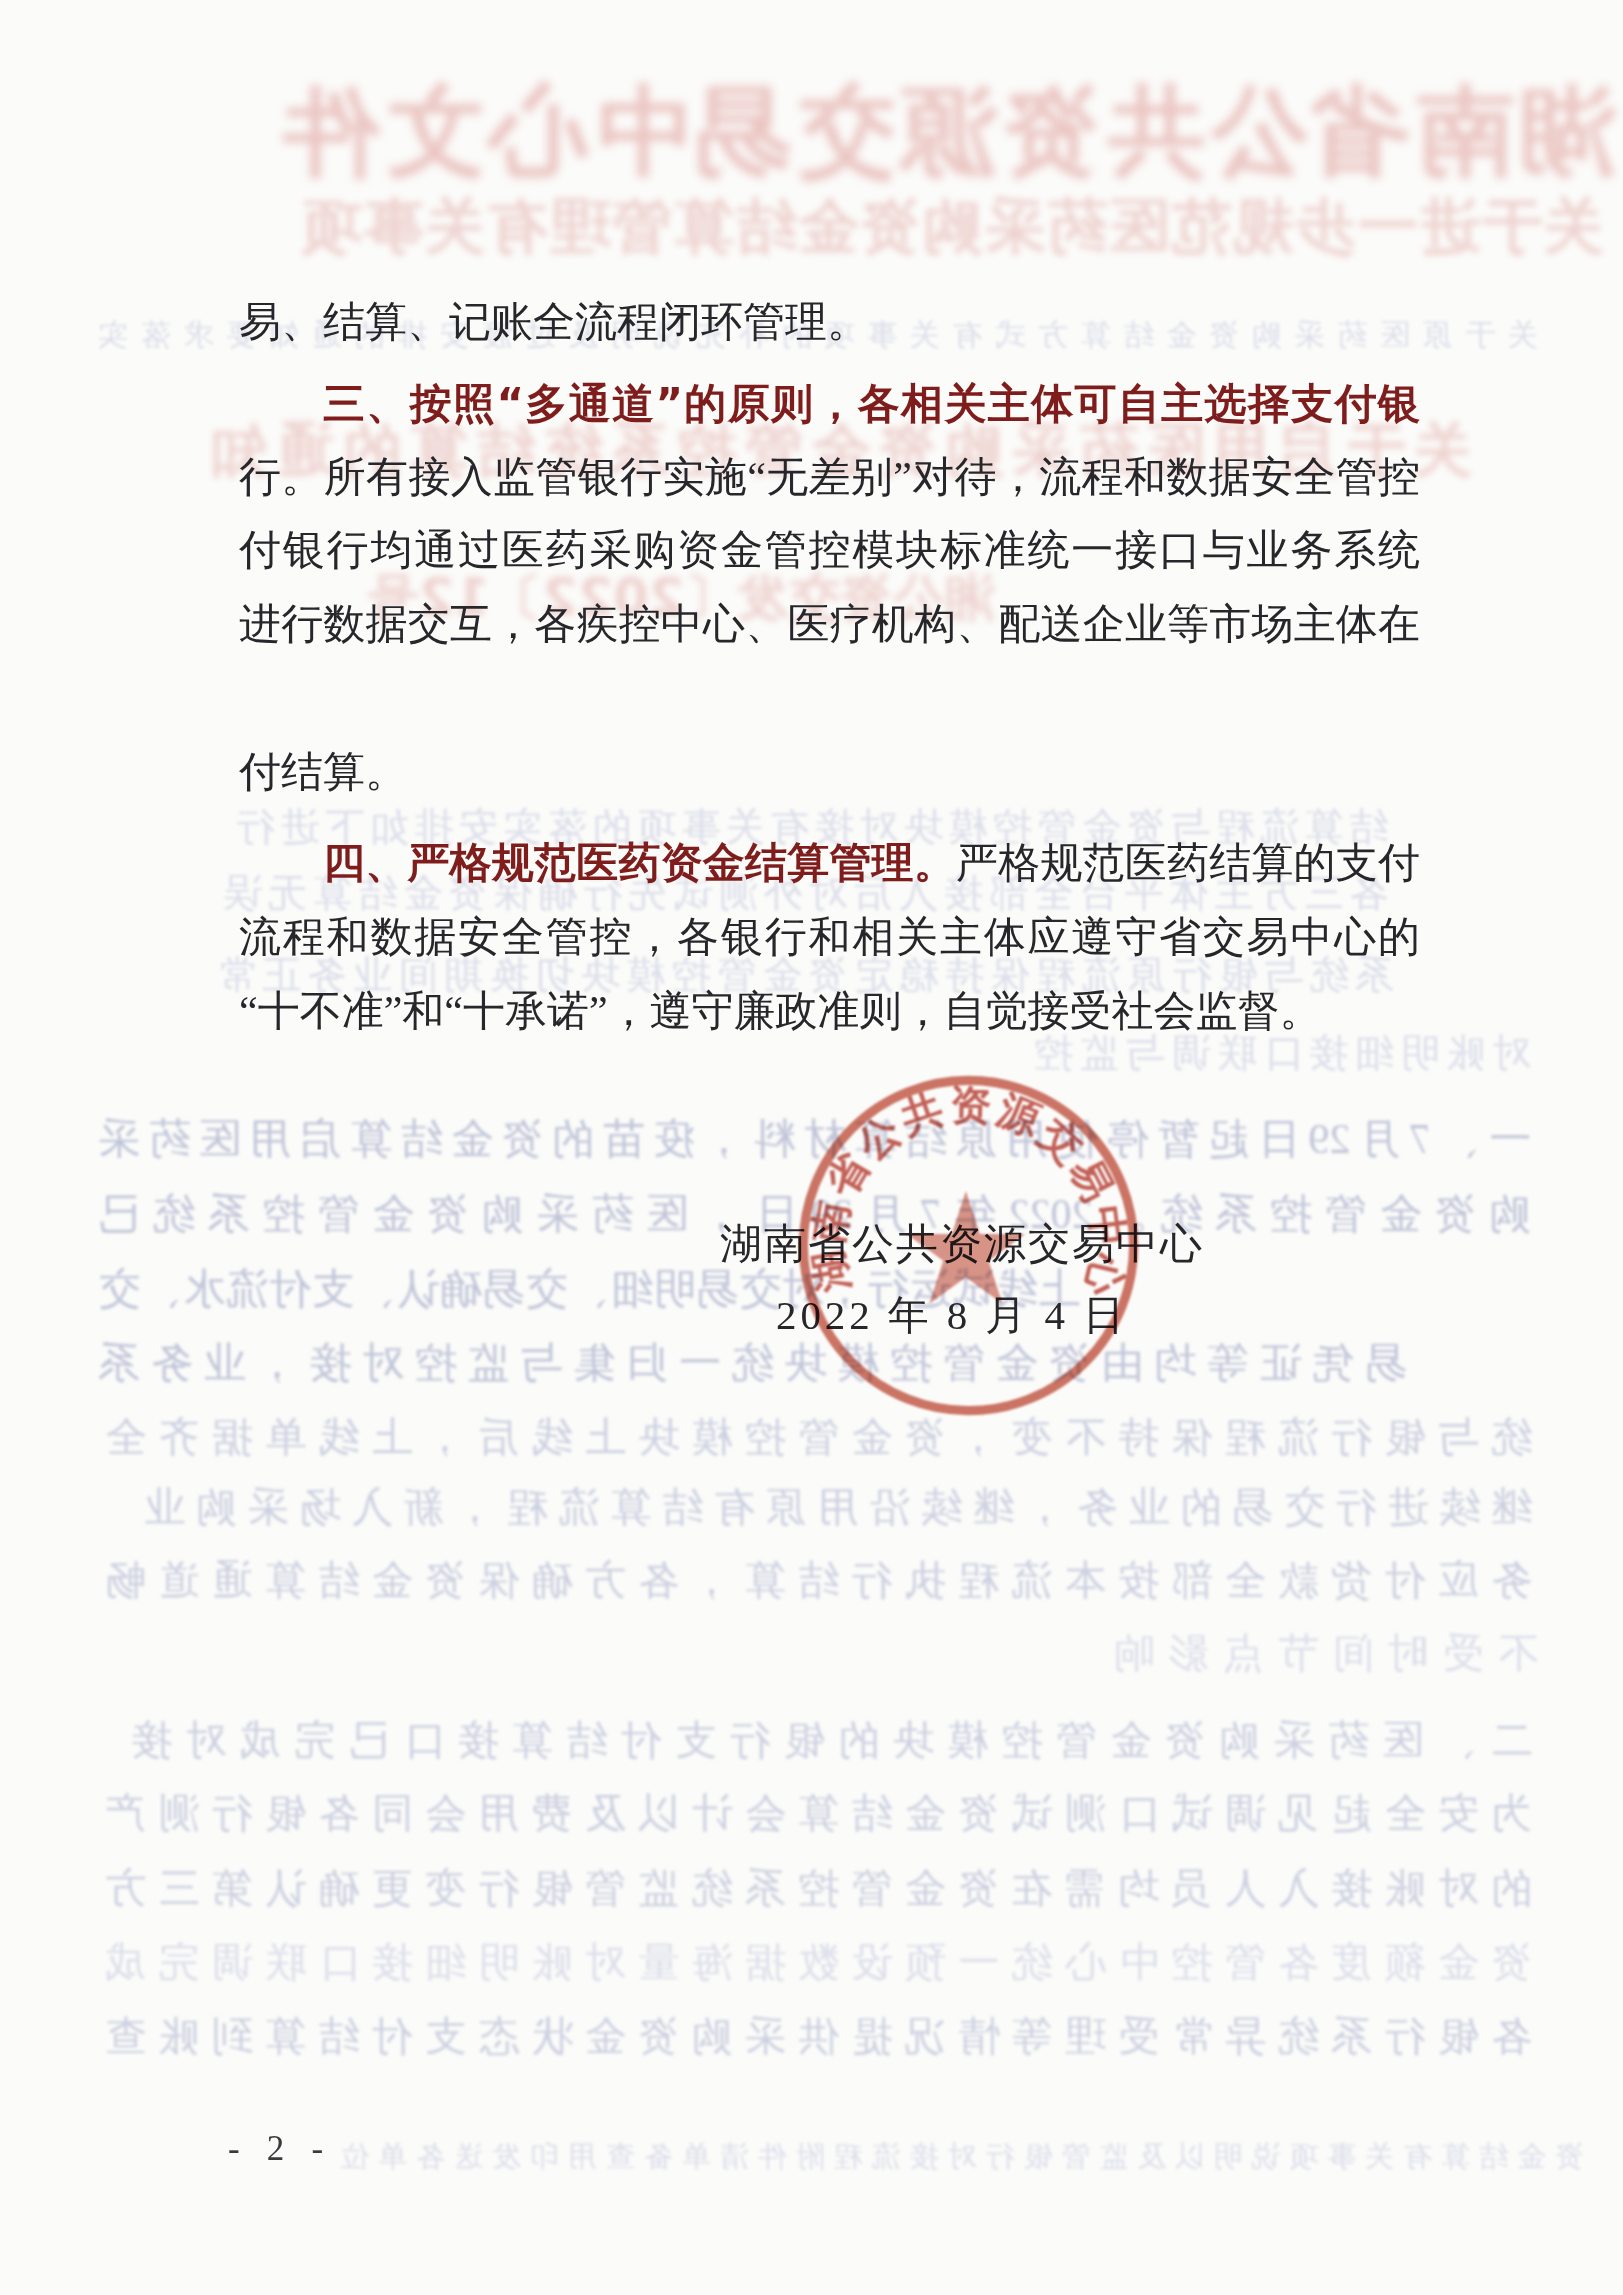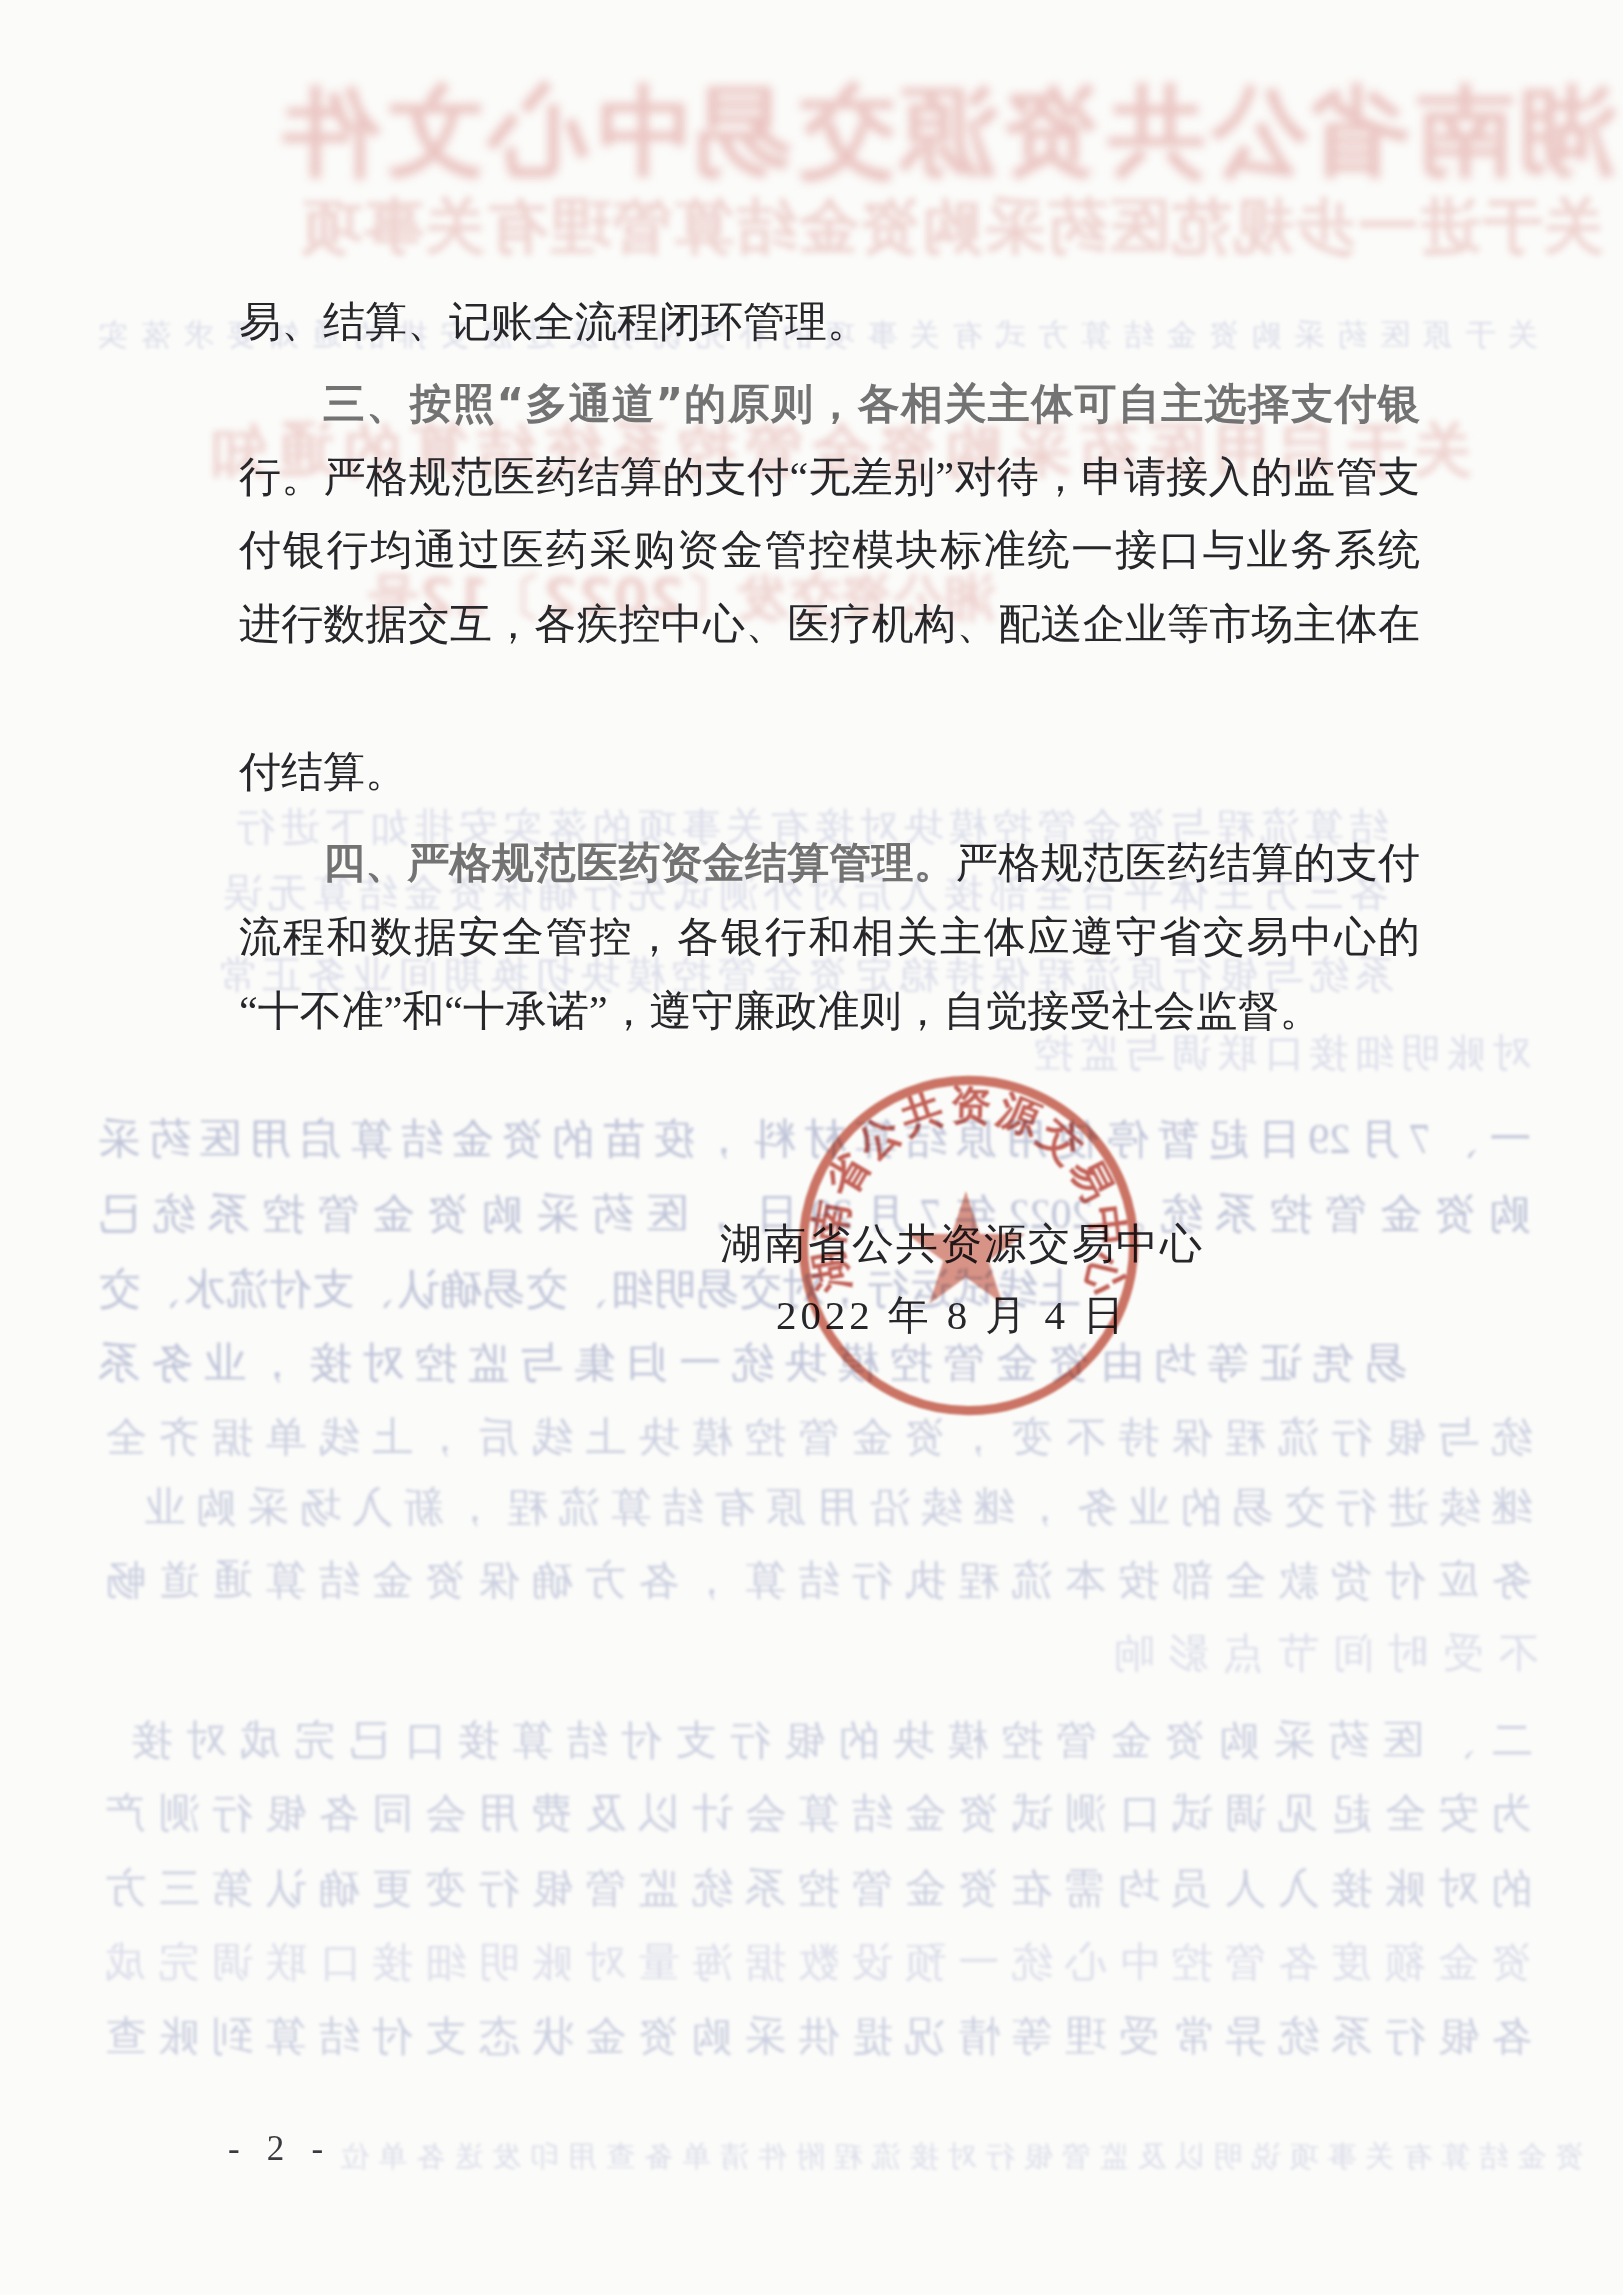--- a/index.html
+++ b/index.html
@@ -13,21 +13,21 @@
   
   .textlayer{position:absolute;inset:0;z-index:2;}
   .bline{
     position:absolute;left:239px;width:1181px;height:73px;
     line-height:73px;font-size:42px;color:#27272b;
     white-space:nowrap;
   }
   .bline.just{text-align:justify;text-align-last:justify;text-justify:inter-character;}
   .bline.indent{text-indent:84px;}
   .seg{font-family:"Liberation Serif", serif;}
-  .seg.bold{font-family:"DejaVu Sans", sans-serif;font-weight:700;color:#737373;}
+  .seg.bold{font-family:"DejaVu Sans", sans-serif;font-weight:700;color:#7f1d1d;}
   .sig{
     position:absolute;font-size:42px;line-height:42px;color:#27272b;
     letter-spacing:2px;white-space:nowrap;
   }
   .pagenum{
     position:absolute;left:228px;top:2131px;font-size:35px;line-height:35px;
     color:#3a3a3e;letter-spacing:9.2px;white-space:nowrap;
   }
   
   .bleedlayer{position:absolute;inset:0;z-index:1;}
@@ -79,21 +79,21 @@
       <div class="bleed g-med" style="left: 105px; width: 1427px; top: 2013px; font-size: 41px; line-height: 46px;">各银行系统异常受理等情况提供采购资金状态支付结算到账查</div>
       <div class="bleed g-faint" style="left: 340px; width: 1244px; top: 2140px; font-size: 29px; line-height: 33px;">资金结算有关事项说明以及监管银行对接流程附件清单备查用印发送各单位</div>
     </div>
 
   <div class="textlayer">
     <div class="sig" style="left:720px;top:1223px;">湖南省公共资源交易中心</div>
     <div class="sig" style="left:776px;top:1295px;font-size:41px;line-height:41px;letter-spacing:3.9px;">2022 年 8 月 4 日</div>
     <div class="pagenum">- 2 -</div>
       <div class="bline" style="top: 286px;"><span class="seg">易、结算、记账全流程闭环管理。</span></div>
       <div class="bline just indent" style="top: 367px;"><span class="seg bold">三、按照“多通道”的原则，各相关主体可自主选择支付银</span></div>
-      <div class="bline just" style="top: 441px;"><span class="seg">行。严格规范医药结算的支付“无差别”对待，申请接入的监管支</span></div>
+      <div class="bline just" style="top: 441px;"><span class="seg">行。所有接入监管银行实施“无差别”对待，流程和数据安全管控</span></div>
       <div class="bline just" style="top: 514px;"><span class="seg">付银行均通过医药采购资金管控模块标准统一接口与业务系统</span></div>
       <div class="bline just" style="top: 588px;"><span class="seg">进行数据交互，各疾控中心、医疗机构、配送企业等市场主体在</span></div>
       <div class="bline" style="top: 736px;"><span class="seg">付结算。</span></div>
       <div class="bline just indent" style="top: 826px;"><span class="seg bold">四、严格规范医药资金结算管理。</span><span class="seg">严格规范医药结算的支付</span></div>
       <div class="bline just" style="top: 901px;"><span class="seg">流程和数据安全管控，各银行和相关主体应遵守省交易中心的</span></div>
       <div class="bline" style="top: 975px;"><span class="seg">“十不准”和“十承诺”，遵守廉政准则，自觉接受社会监督。</span></div>
     </div>
 
   <svg class="seal" width="367" height="367" viewBox="-280 -280 560 560">
     <circle r="252" fill="none" stroke="#cb6a5a" stroke-width="14"></circle>

